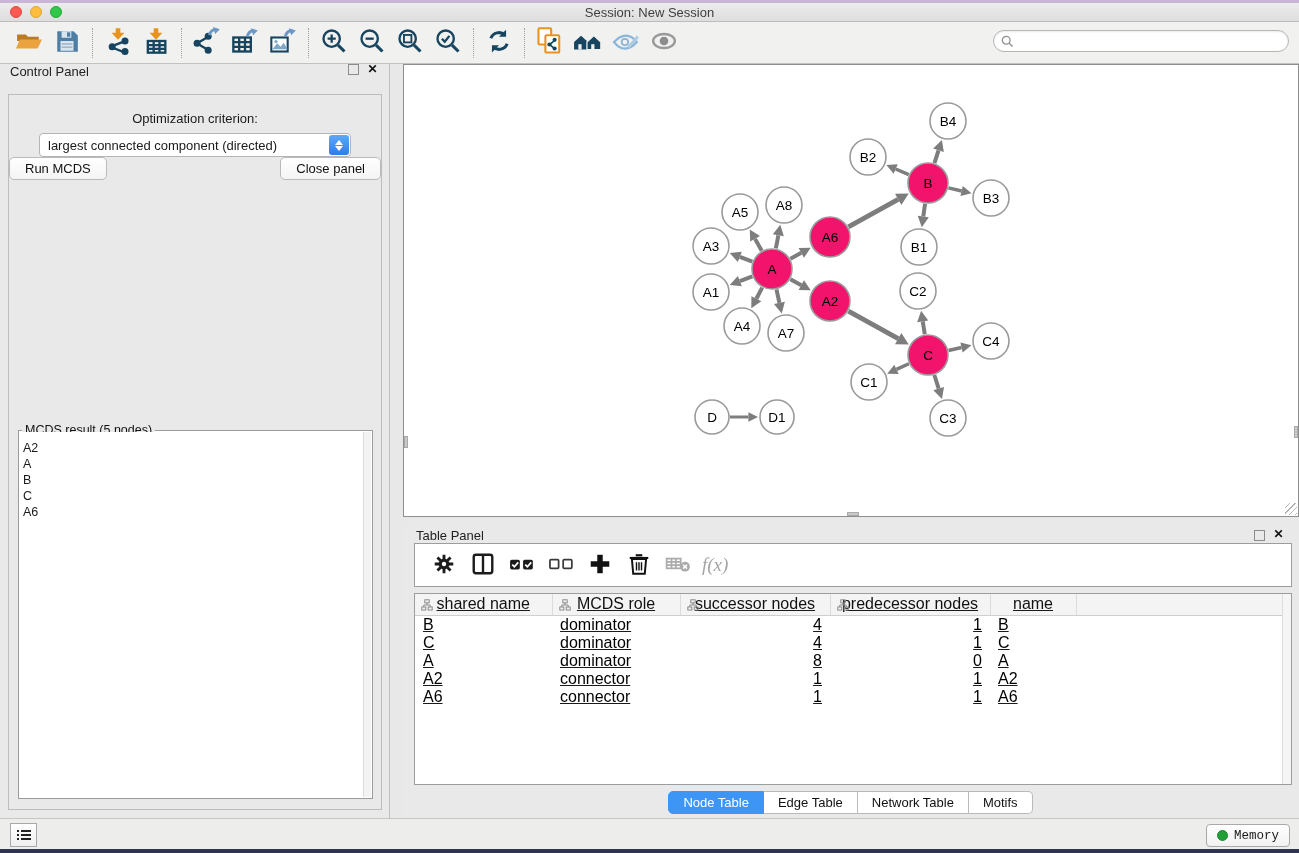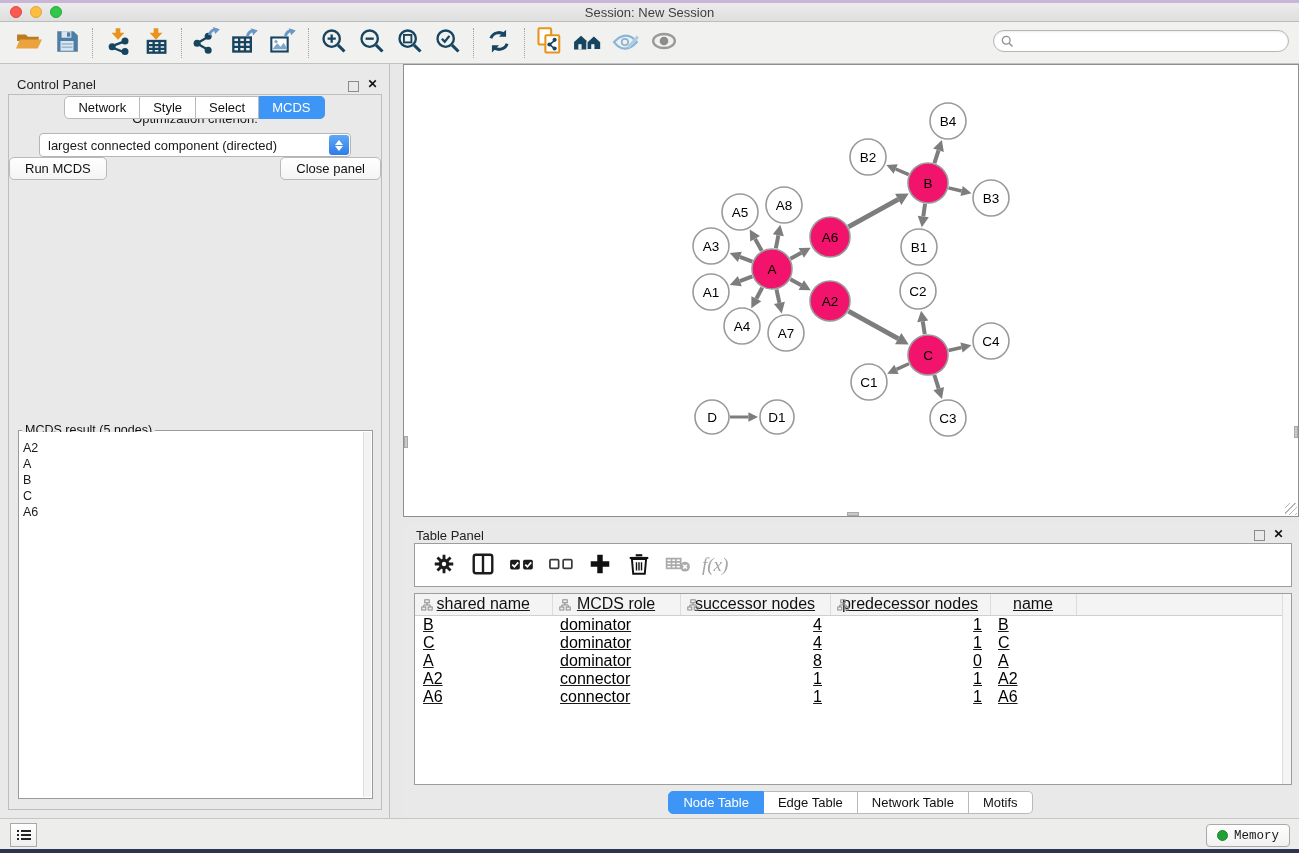--- a/index.html
+++ b/index.html
@@ -23,21 +23,21 @@
   .tb-sep { width:1px; height:30px; margin:0 6px; border-left:1px dotted #9f9f9f; }
   .search-wrap { position:absolute; right:10px; top:8px; width:296px; height:22px; background:#fff;
     border:1px solid #b6b6b6; border-radius:12px; display:flex; align-items:center; padding-left:7px; box-shadow:inset 0 1px 2px rgba(0,0,0,.08); }
   .search-wrap input { border:none; outline:none; flex:1; height:18px; font-size:12px; background:transparent; }
 
   
   .main { position:absolute; left:0; top:64px; width:1299px; height:754px; display:flex; }
 
   
   .control-panel { width:390px; height:754px; background:#e9e9e9; position:relative; border-right:1px solid #c0c0c0; }
-  .panel-header { height:28px; display:flex; align-items:flex-end; padding:0 10px; font-size:13px; color:#222;margin-left:7px; }
+  .panel-header { height:28px; display:flex; align-items:flex-start; padding:0 10px; font-size:13px; color:#222; }
   .panel-header .spacer { flex:1; }
   .mini-btn { width:13px; height:13px; margin-left:7px; font-size:12px; line-height:11px; text-align:center; color:#111; }
   .float-box { border:1.5px solid #8b8b8b; width:11px; height:11px; }
   .seg-tabs { display:flex; justify-content:center; margin-top:4px; position:relative; z-index:2; }
   .seg { border:1px solid #b9b9b9; border-left:none; background:#fff; padding:3px 13px; font-size:13px; color:#111; }
   .seg:first-child { border-left:1px solid #b9b9b9; border-radius:5px 0 0 5px; }
   .seg:last-child { border-radius:0 5px 5px 0; }
   .seg.active { background:#3d95f6; border-color:#3d95f6; color:#fff; }
   .cp-body { position:absolute; left:8px; right:7px; top:30px; bottom:8px; border:1px solid #bdbdbd; }
   .opt-label { text-align:center; margin-top:16px; font-size:13px; }
@@ -266,26 +266,20 @@
 
 <div class="main">
 
   <div class="control-panel">
     <div class="panel-header">
       <span>Control Panel</span>
       <span class="spacer"></span>
       <span class="mini-btn float-box"></span>
       <span class="mini-btn"><b>✕</b></span>
     </div>
-    <div class="seg-tabs" id="control-tabs">
-        <div class="seg">Network</div>
-        <div class="seg">Style</div>
-        <div class="seg">Select</div>
-        <div class="seg active">MCDS</div>
-      </div>
     <div class="cp-body">
       <div class="opt-label">Optimization criterion:</div>
       <div class="criterion">
         <span>largest connected component (directed)</span>
         <span class="stepper">
             <span class="arr-up"></span>
             <span class="arr-dn"></span>
           </span>
       </div>
       <div class="btn-row">

